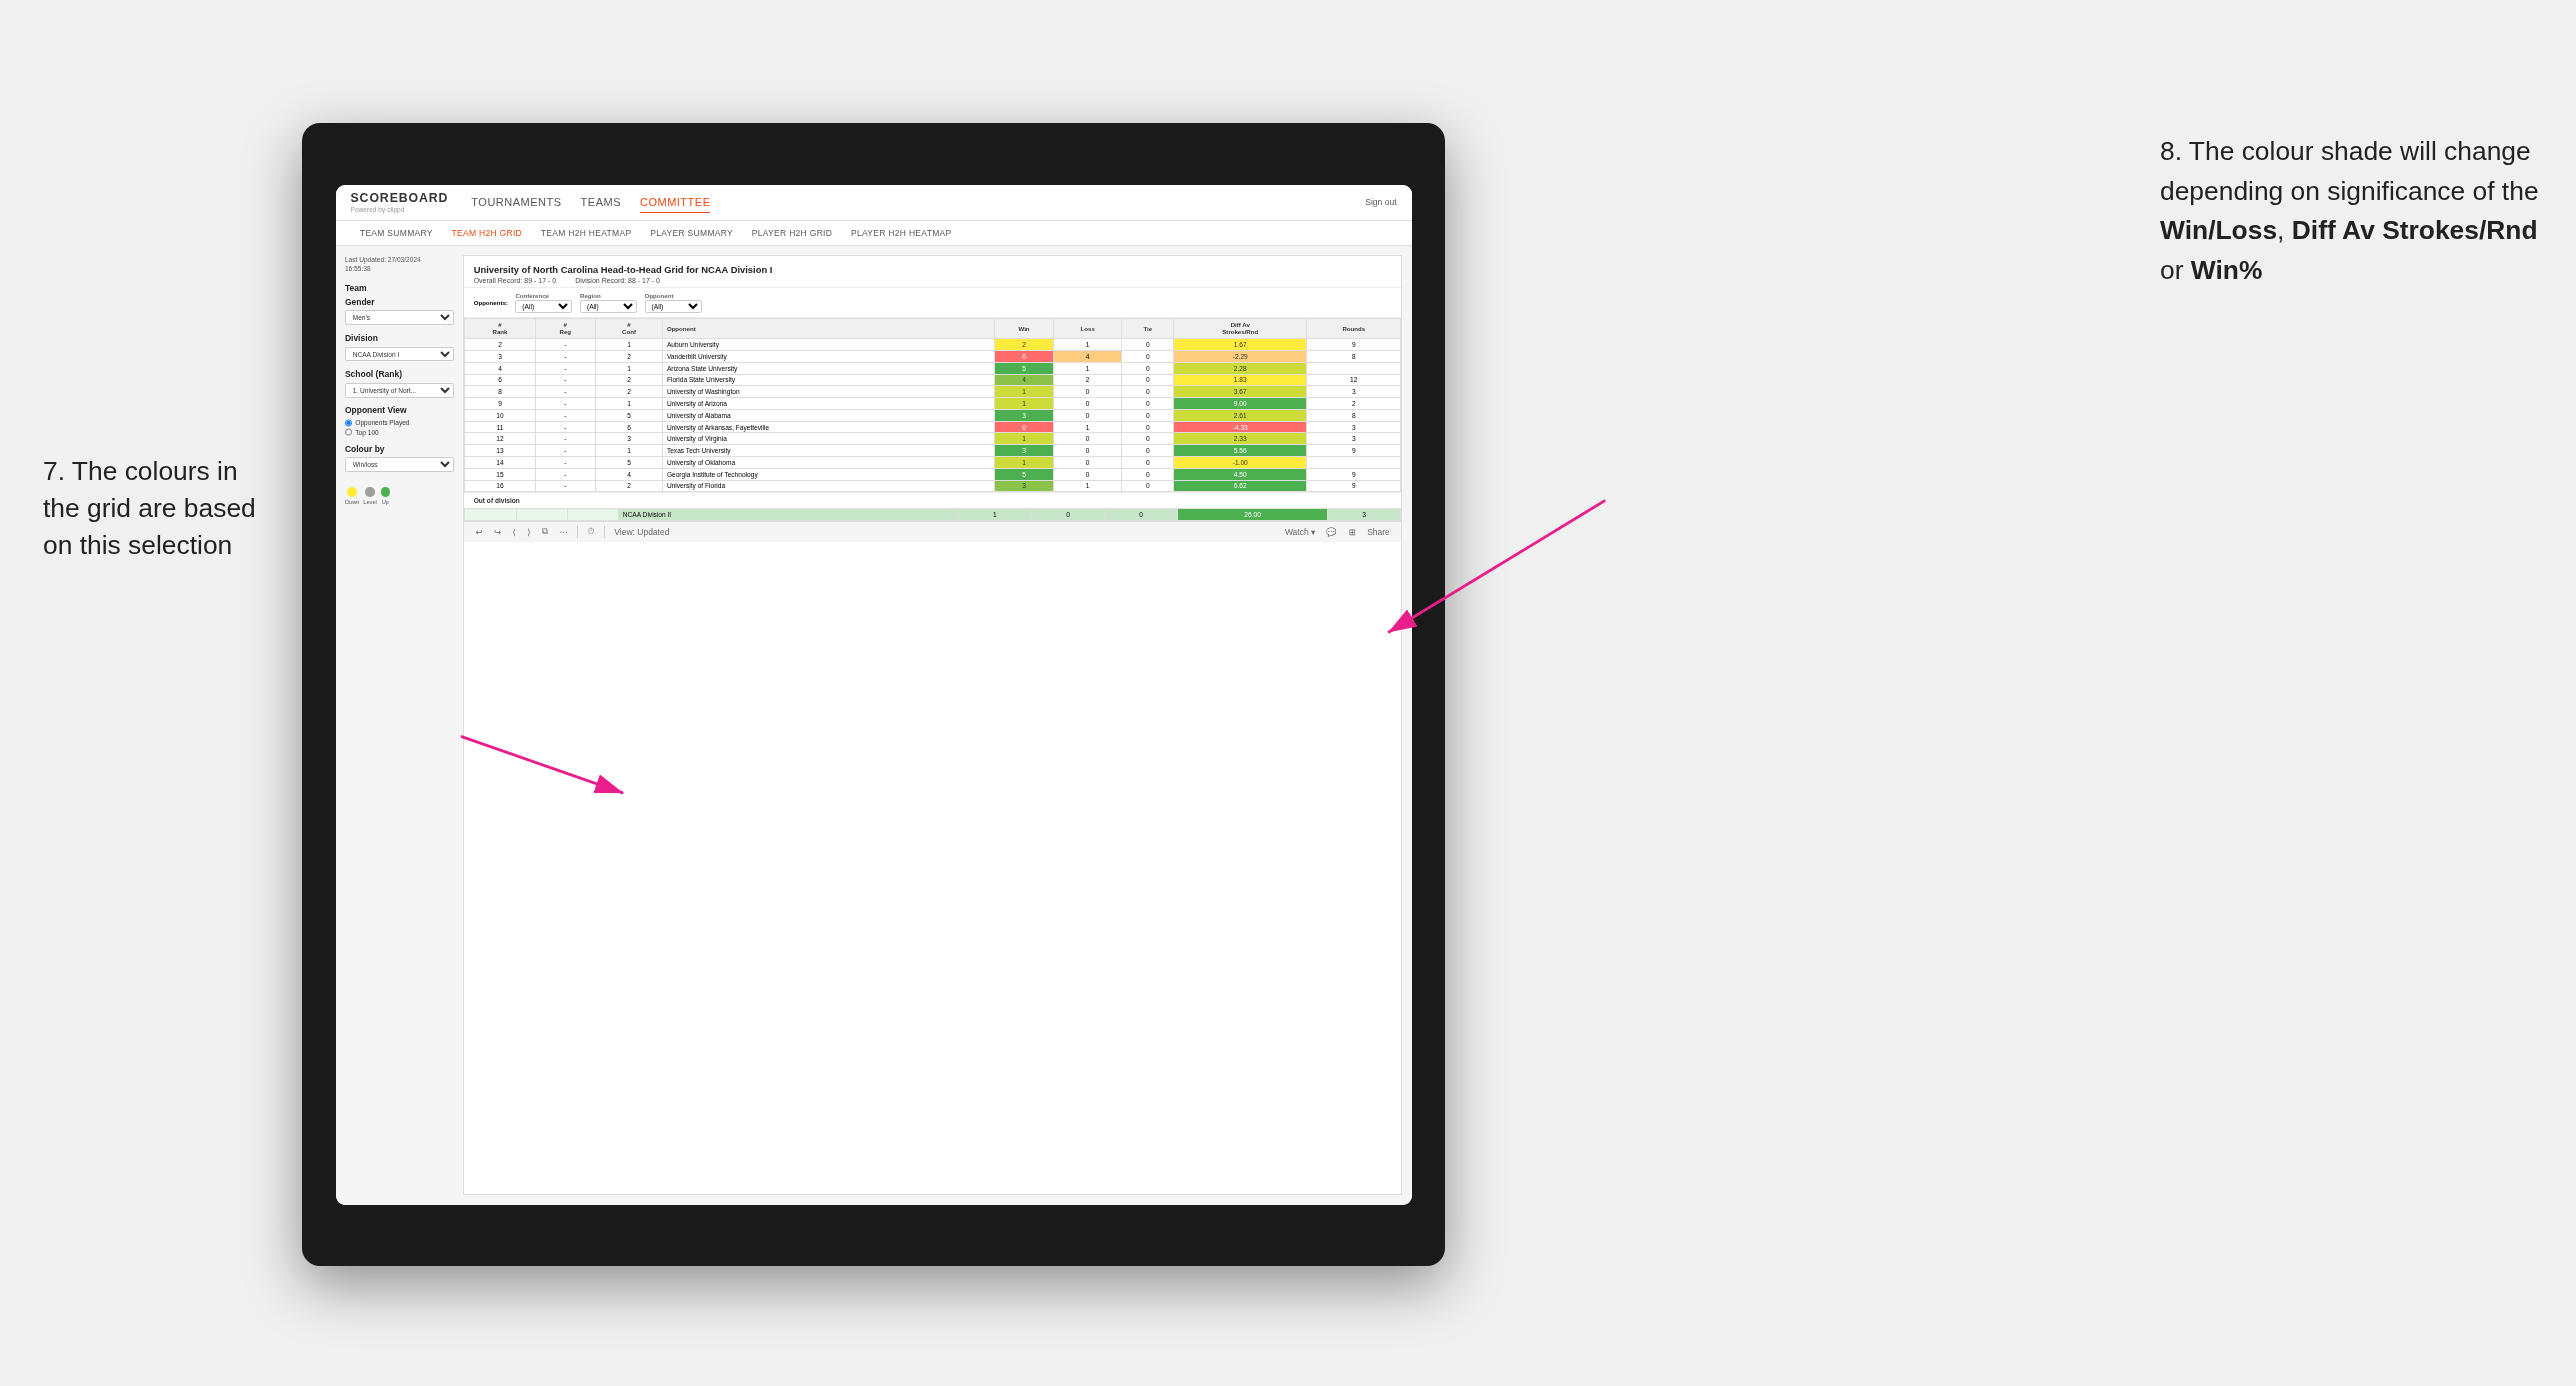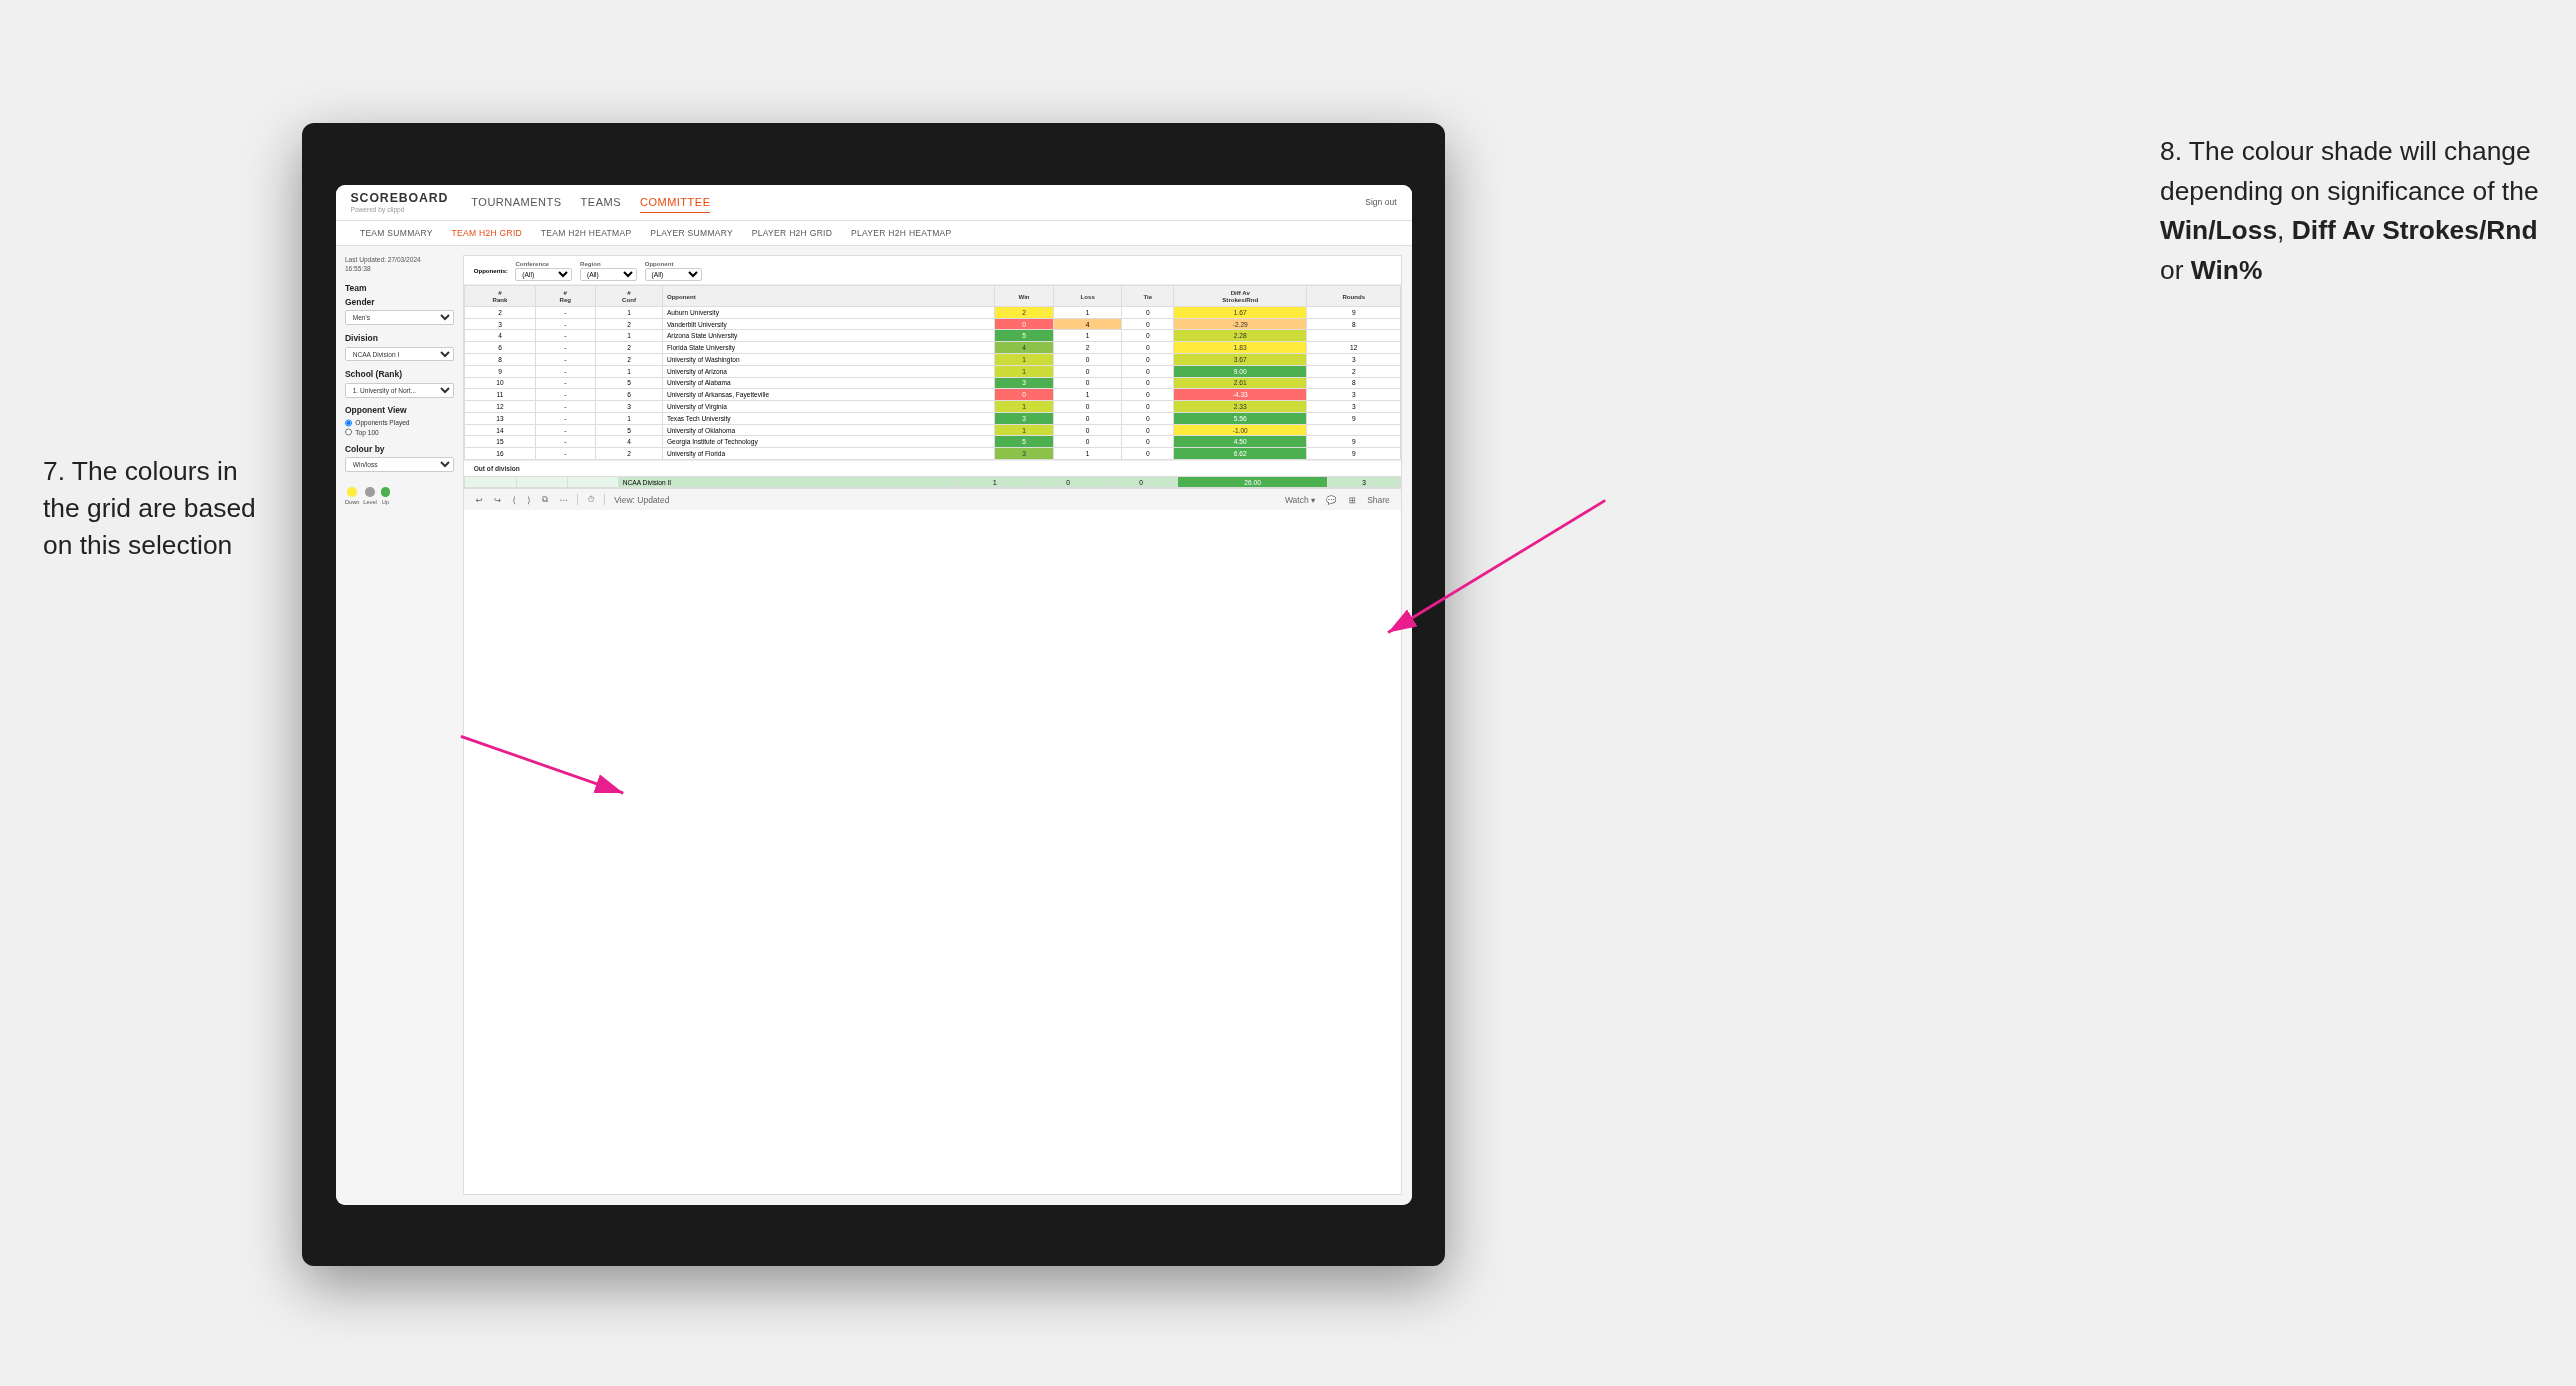--- a/index.html
+++ b/index.html
@@ -47,21 +47,21 @@
     }
 
     
     .tablet-frame {
       position: absolute;
       left: 302px;
       top: 123px;
       width: 1143px;
       height: 1143px;
       background: #1a1a1a;
-      border-radius: 12px;
+      border-radius: 18px;
       box-shadow: 0 19px 57px rgba(0,0,0,0.4);
       display: flex;
       align-items: center;
       justify-content: center;
     }
 
     .tablet-screen {
       width: 1076px;
       height: 1020px;
       background: #fff;
@@ -451,20 +451,31 @@
             <span>Level</span>
           </div>
           <div class="legend-item">
             <div class="legend-dot" style="background:#4caf50"></div>
             <span>Up</span>
           </div>
         </div>
       </div>
 
       <div class="right-panel">
+        <div class="grid-header">
+          <div class="grid-title">University of North Carolina Head-to-Head Grid for NCAA Division I</div>
+          <div class="grid-subtitle">
+            <span>
+              <span>Overall Record:</span> <span>89 - 17 - 0</span>
+            </span>
+            <span>
+              <span>Division Record:</span> <span>88 - 17 - 0</span>
+            </span>
+          </div>
+        </div>
 
         <div class="filters-row">
           <span style="font-weight:600;font-size:6.1px">Opponents:</span>
           <div class="filter-group">
             <span class="filter-label">Conference</span>
             <select class="filter-select">
               <option>(All)</option>
             </select>
           </div>
           <div class="filter-group">

